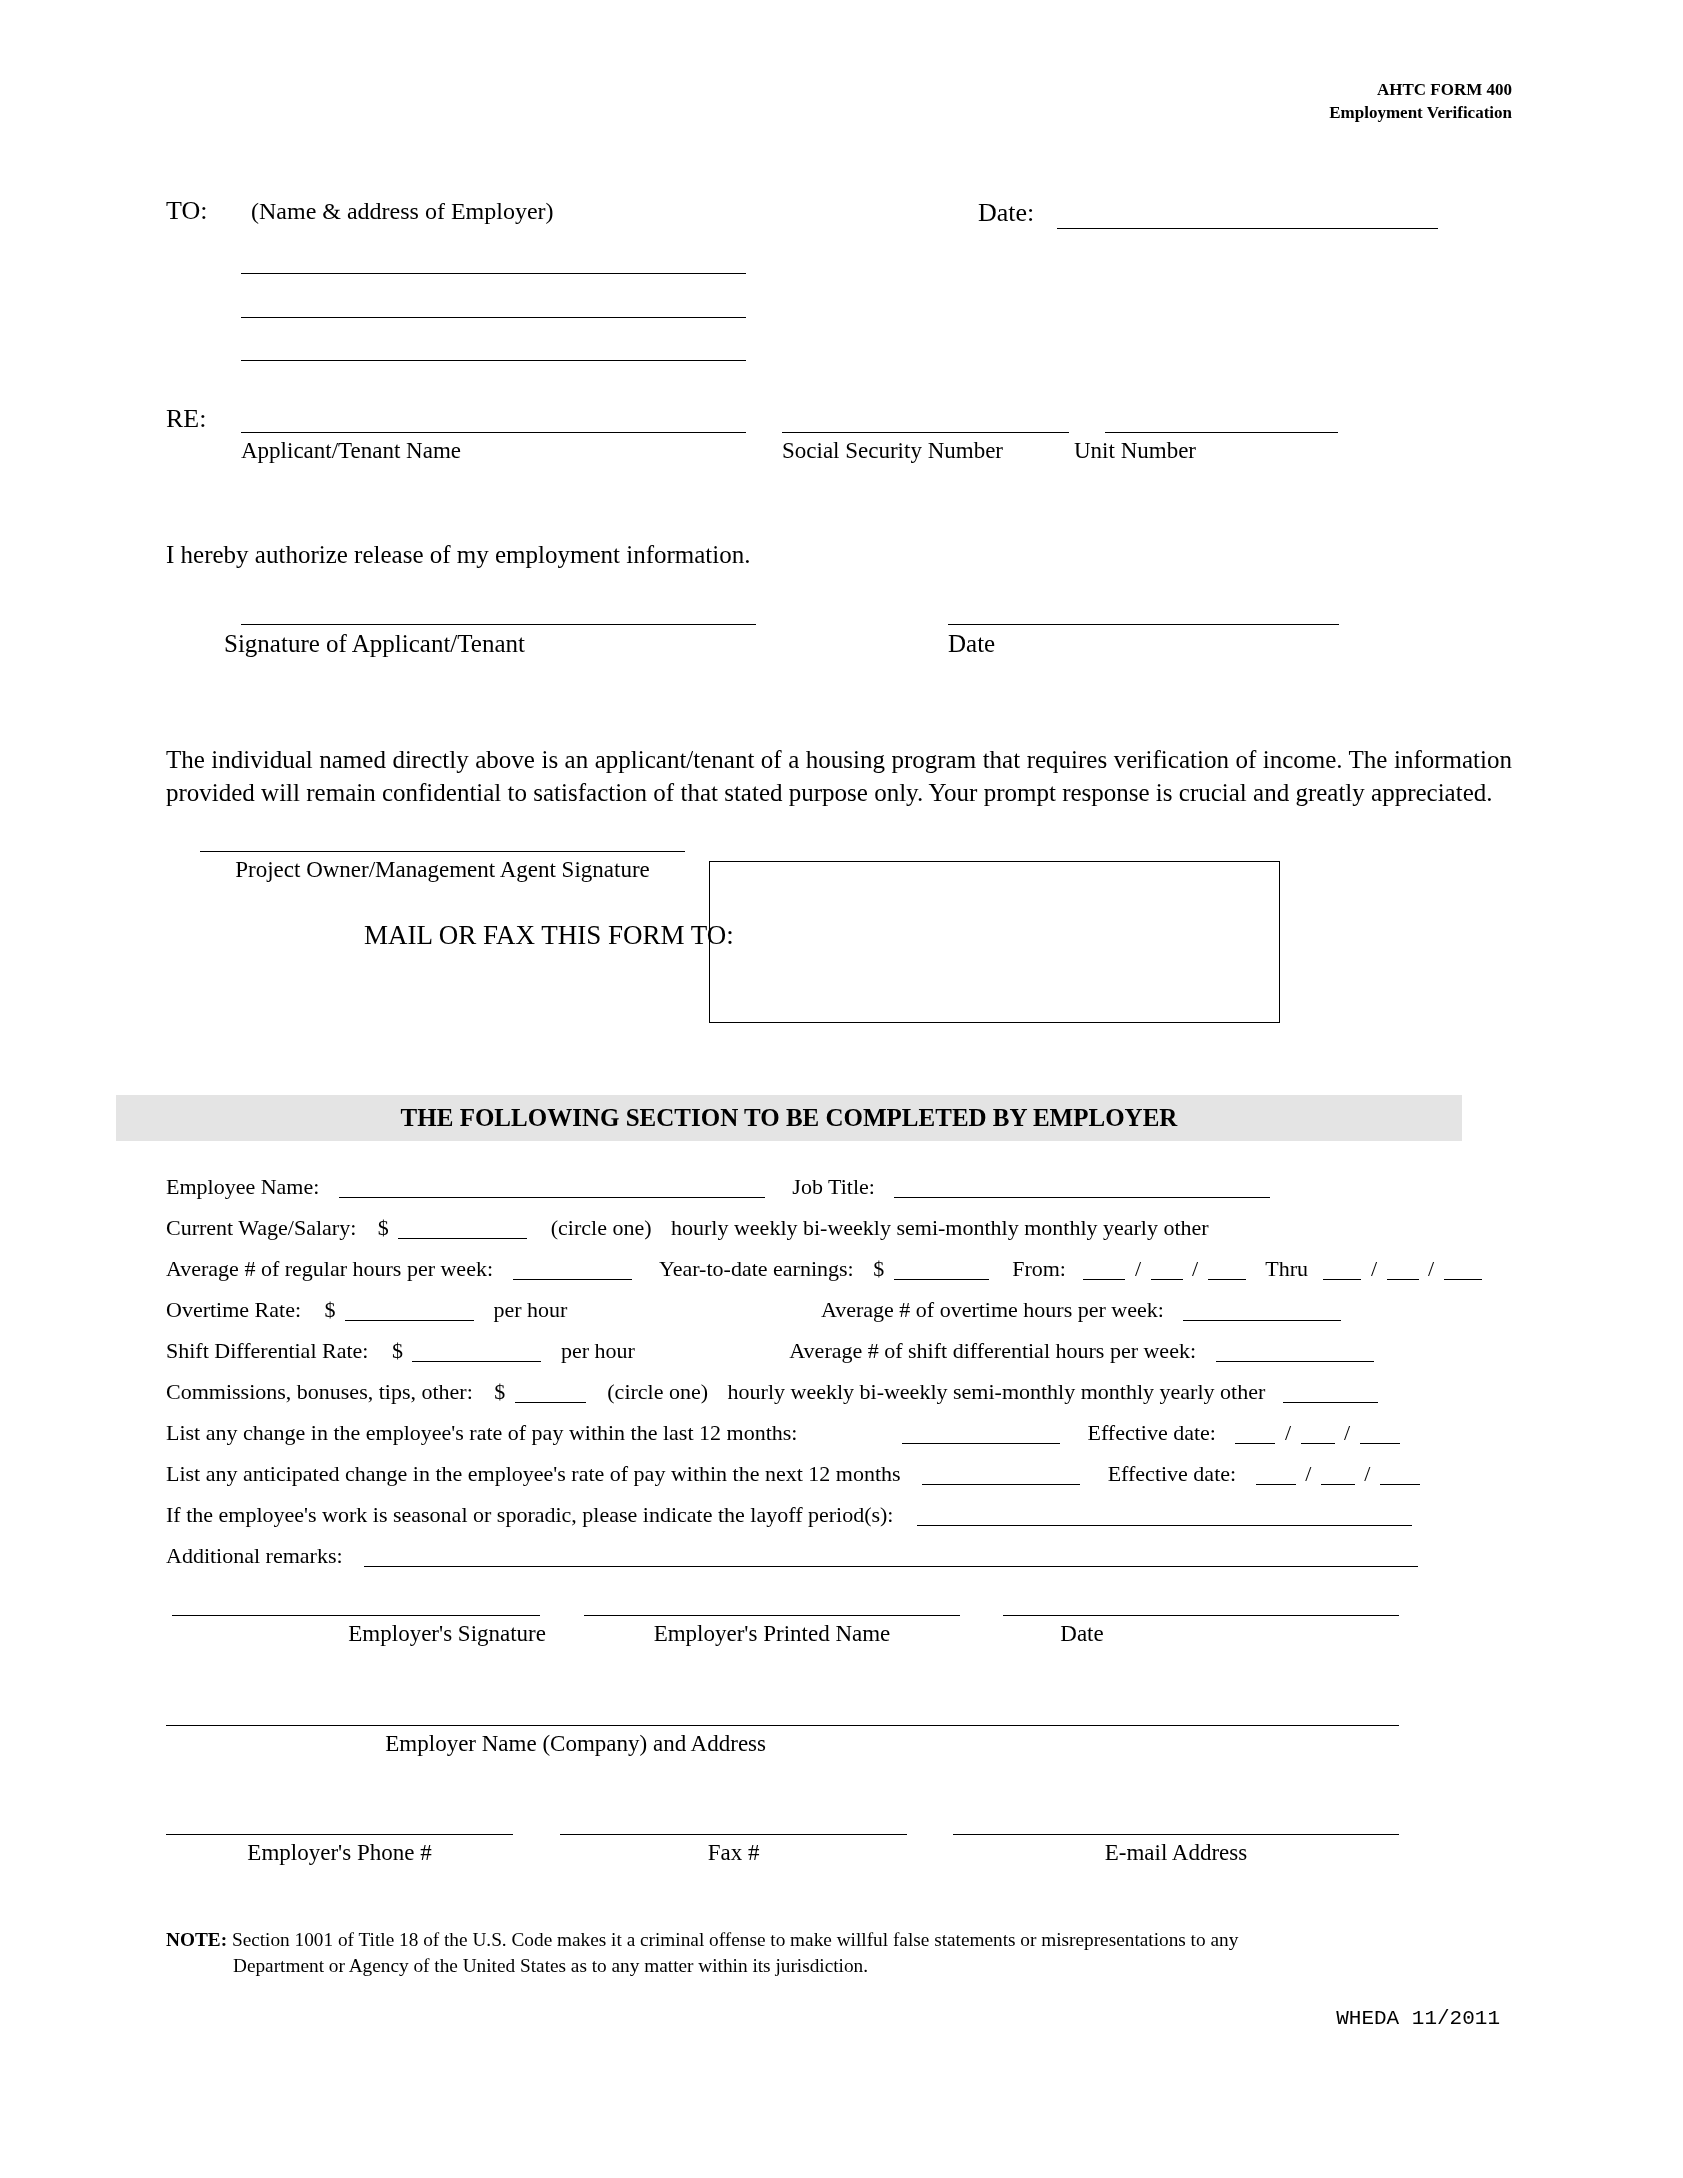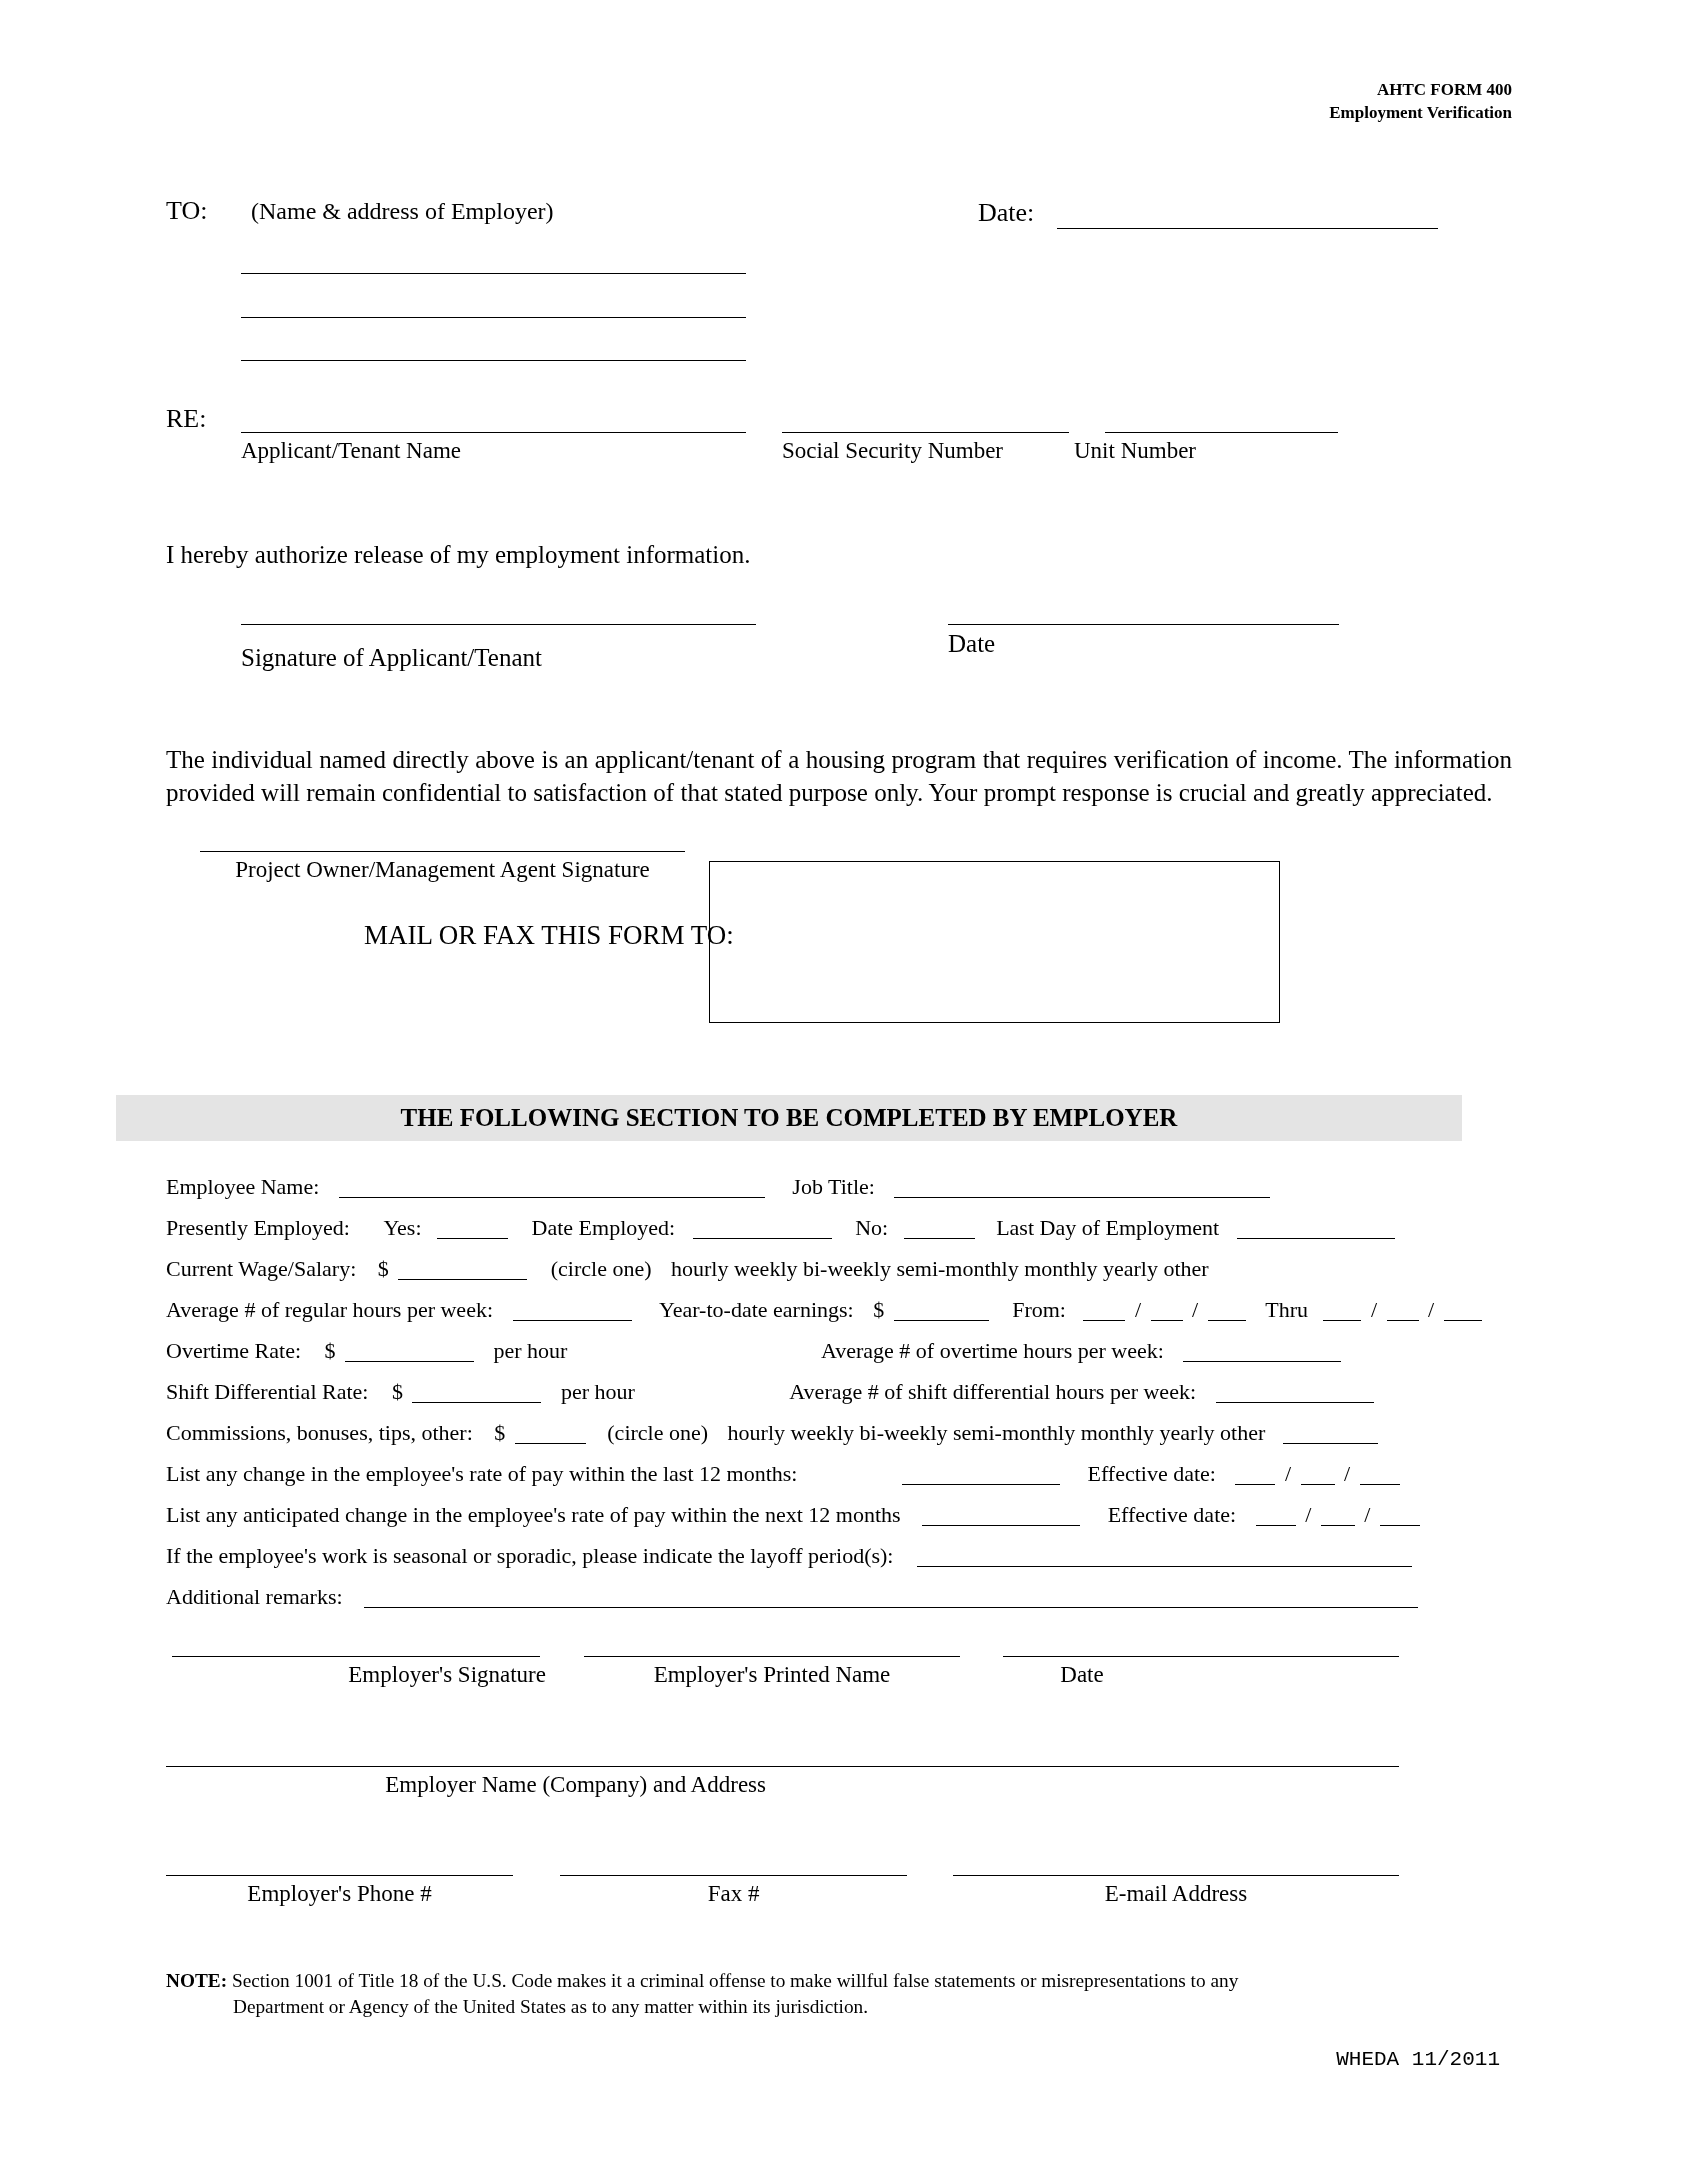--- a/index.html
+++ b/index.html
@@ -59,21 +59,21 @@
   .re-cap-1 { position: absolute; left: 75px; top: 34px; width: 505px; }
   .re-cap-2 { position: absolute; left: 616px; top: 34px; width: 287px; }
   .re-cap-3 { position: absolute; left: 908px; top: 34px; width: 233px; }
 
   .authorize { font-size: 25px; margin-top: 34px; }
 
   
   .sig-block { position: relative; height: 109px; margin-top: 55px; }
   .sig-line { position: absolute; left: 75px; top: 0; width: 515px; border-bottom: 1.5px solid #000; }
   .sig-date-line { position: absolute; left: 782px; top: 0; width: 391px; border-bottom: 1.5px solid #000; }
-  .sig-cap-1 { position: absolute; left: 75px; top: 6px; width: 515px; font-size: 25px; margin-top: 14px; }
+  .sig-cap-1 { position: absolute; left: 58px; top: 6px; width: 515px; font-size: 25px; }
   .sig-cap-2 { position: absolute; left: 782px; top: 6px; width: 391px; font-size: 25px; }
 
   .paragraph {
     font-size: 25px;
     line-height: 1.32;
     text-align: justify;
     margin-top: 10px;
   }
 
   
@@ -173,31 +173,20 @@
 
     <div class="emp">
 
       <div class="line-row">
         <span class="t">Employee Name:</span>
         <span class="u" style="width:426px; margin-left:14px;"></span>
         <span class="t" style="margin-left:22px;">Job Title:</span>
         <span class="u" style="width:376px; margin-left:14px;"></span>
       </div>
 
-      <div class="line-row">
-        <span class="t">Presently Employed:</span>
-        <span class="t" style="margin-left:28px;">Yes:</span>
-        <span class="u" style="width:71px; margin-left:10px;"></span>
-        <span class="t" style="margin-left:18px;">Date Employed:</span>
-        <span class="u" style="width:139px; margin-left:12px;"></span>
-        <span class="t" style="margin-left:18px;">No:</span>
-        <span class="u" style="width:71px; margin-left:10px;"></span>
-        <span class="t" style="margin-left:16px;">Last Day of Employment</span>
-        <span class="u" style="width:158px; margin-left:12px;"></span>
-      </div>
 
       <div class="line-row">
         <span class="t">Current Wage/Salary:</span>
         <span class="t" style="margin-left:16px;">$</span>
         <span class="u" style="width:129px; margin-left:4px;"></span>
         <span class="t" style="margin-left:18px;">(circle one)</span>
         <span class="t" style="margin-left:14px;">hourly  weekly  bi-weekly  semi-monthly  monthly  yearly  other</span>
       </div>
 
       <div class="line-row">

